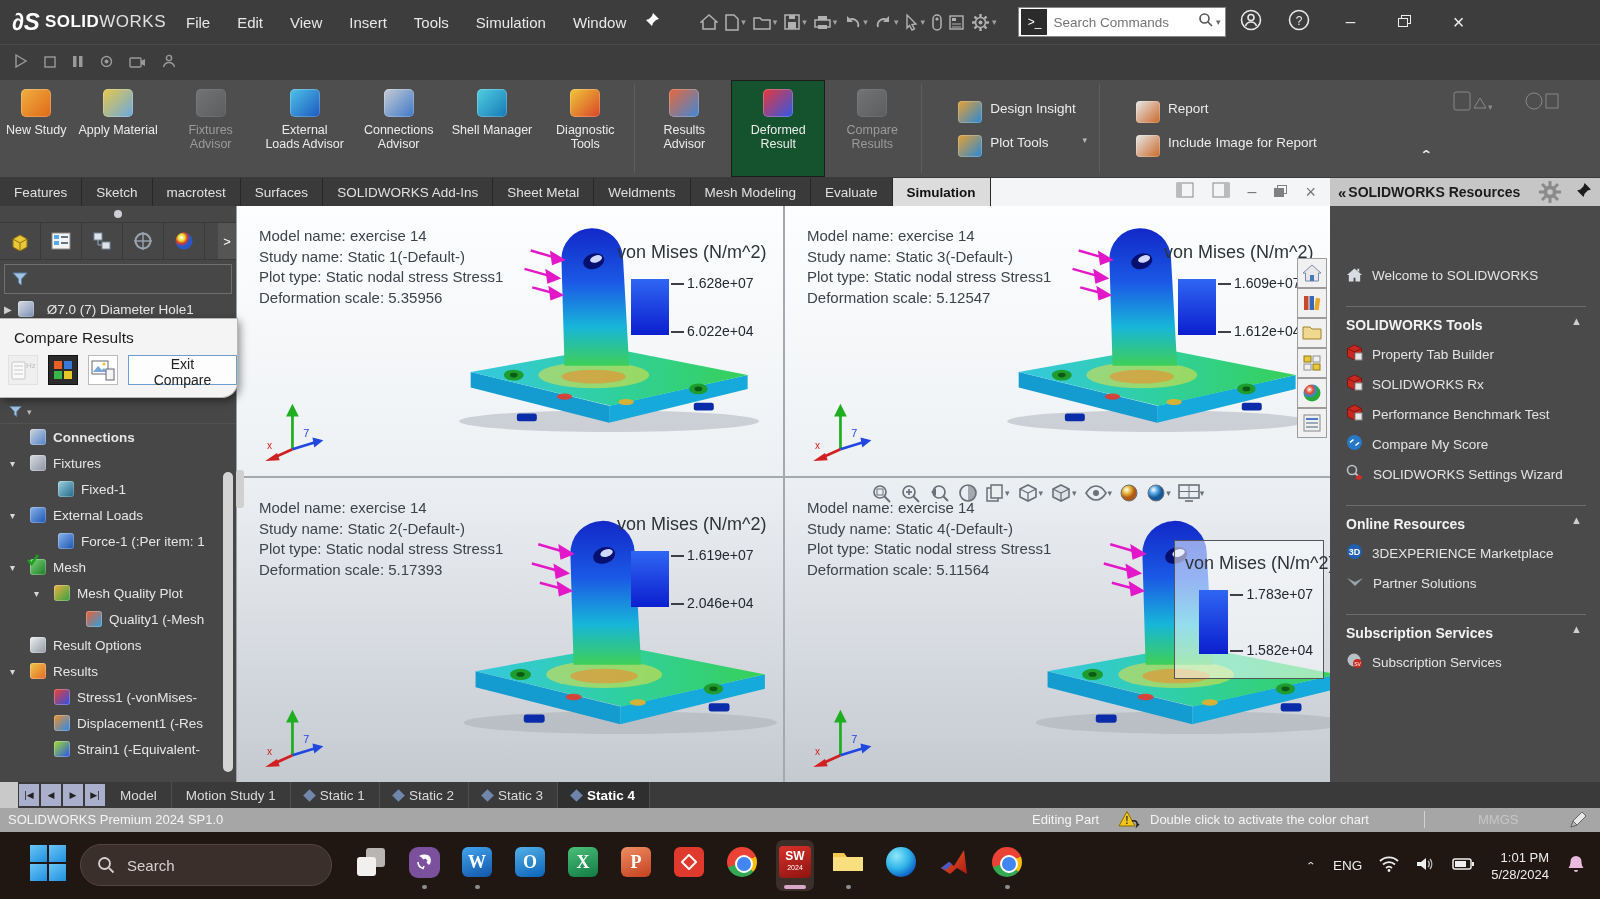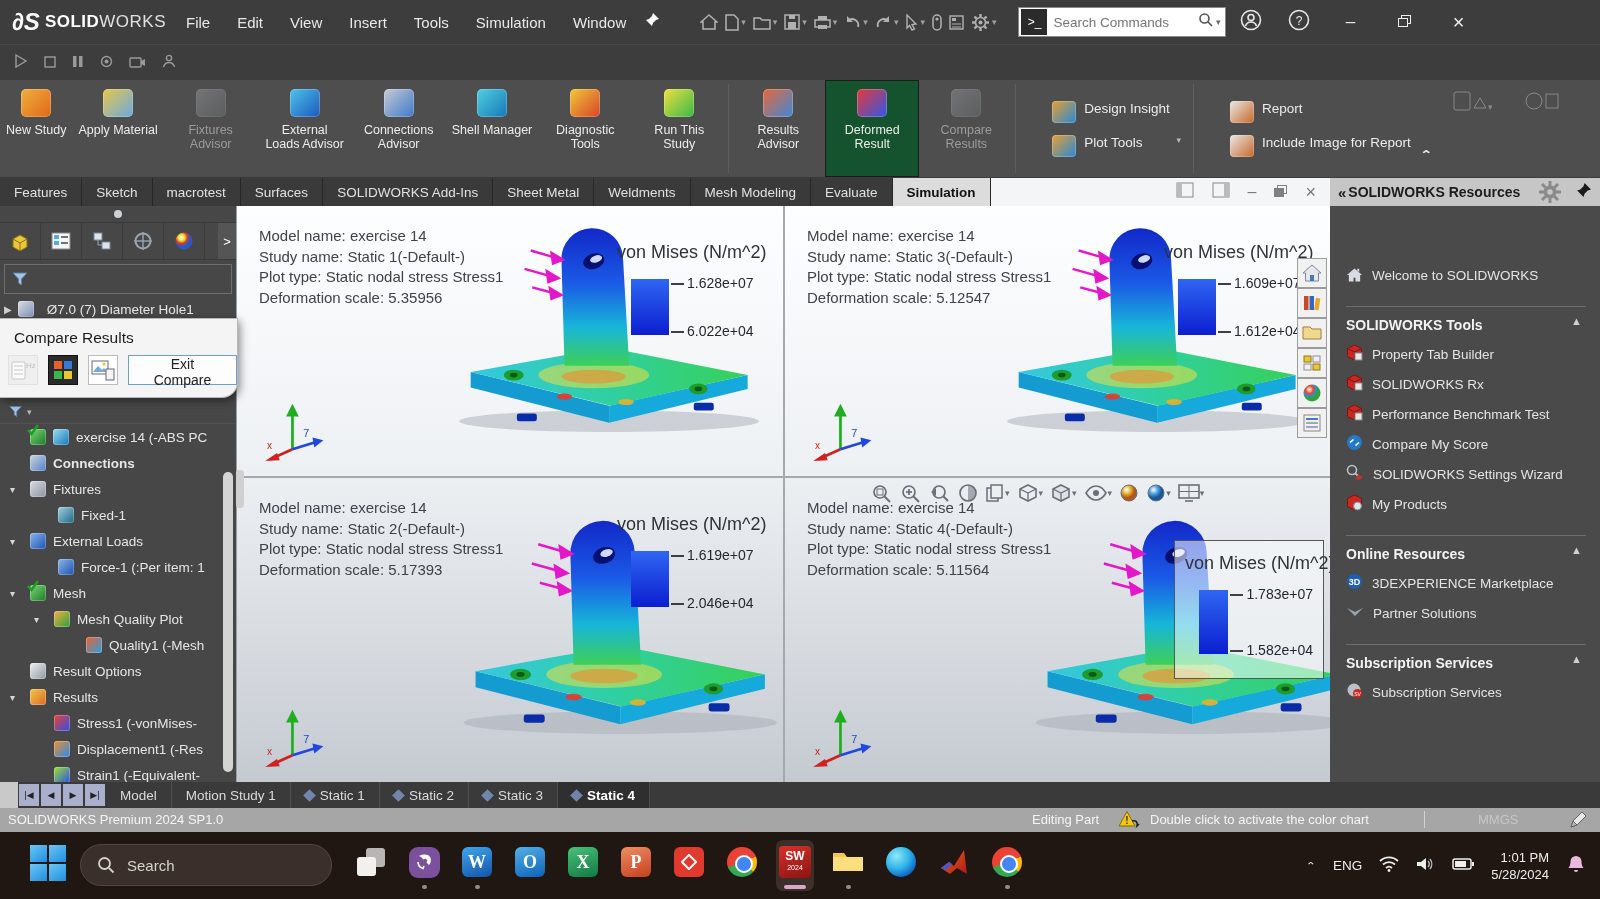--- a/index.html
+++ b/index.html
@@ -328,24 +328,20 @@
         <span>Connections Advisor</span>
       </div>
       <div class="rbtn">
         <span class="ric" style="background:linear-gradient(135deg,#4fd0e0,#1778b8)"></span>
         <span>Shell Manager</span>
       </div>
       <div class="rbtn">
         <span class="ric" style="background:linear-gradient(135deg,#f0c838,#d84428)"></span>
         <span>Diagnostic Tools</span>
       </div>
-      <div class="rbtn">
-        <span class="ric" style="background:linear-gradient(135deg,#f0e040,#38b848)"></span>
-        <span>Run This Study</span>
-      </div>
       <div class="rsep"></div>
       <div class="rbtn">
         <span class="ric" style="background:linear-gradient(135deg,#e86838,#3f88d8)"></span>
         <span>Results Advisor</span>
       </div>
       <div class="rbtn active">
         <span class="ric" style="background:linear-gradient(135deg,#e83838,#2f58e8)"></span>
         <span>Deformed Result</span>
       </div>
       <div class="rbtn disabled">
@@ -502,29 +498,20 @@
       <span class="ticon" style="background:linear-gradient(135deg,#d8dce2,#7f93b8)"></span>
       <span>Ø7.0 (7) Diameter Hole1</span>
     </div>
     <div class="simfilter">
       <svg width="15" height="15" viewBox="0 0 18 18">
           <path d="M2 3h14l-5.5 6v6l-3-2V9z" fill="#9fc4e8" stroke="#5f7f9f"></path>
         </svg>
       <span class="caret">▾</span>
     </div>
     <div class="simtree" id="simtree">
-        <div class="trow" style="padding-left: 30px;">
-          <span class="ticon" style="background:linear-gradient(135deg,#7cd87c,#1d7a24)">
-            <svg width="14" height="12" viewBox="0 0 14 12">
-              <path d="M2 6l3.5 4L12 1" fill="none" stroke="#1f9e1f" stroke-width="2.6"></path>
-            </svg>
-          </span>
-          <span class="ticon" style="background:linear-gradient(135deg,#9adcf0,#1878b8)"></span>
-          <span>exercise 14 (-ABS PC</span>
-        </div>
         <div class="trow" style="padding-left: 30px; font-weight: bold;">
           <span class="ticon" style="background:linear-gradient(135deg,#cfd5dc,#4f80c8)"></span>
           <span>Connections</span>
         </div>
         <div class="trow" style="padding-left: 30px;">
           <span class="tarrow" style="left:10px">▾</span>
           <span class="ticon" style="background:linear-gradient(135deg,#d8dce2,#8a93a2)"></span>
           <span>Fixtures</span>
         </div>
         <div class="trow" style="padding-left: 58px;">
@@ -1080,27 +1067,20 @@
               <span>Compare My Score</span>
             </div>
             <div class="tp-row">
               <span><svg width="18" height="17" viewBox="0 0 18 17">
                   <circle cx="6" cy="6" r="4.5" fill="none" stroke="#b8c0c8" stroke-width="1.6"></circle>
                   <path d="M9 9l4 4" stroke="#b8c0c8" stroke-width="1.8"></path>
                   <path d="M9 15l3.5-5 4 3-2.5 3z" fill="#c83028"></path>
                 </svg></span>
               <span>SOLIDWORKS Settings Wizard</span>
             </div>
-            <div class="tp-row">
-              <span><svg width="17" height="17" viewBox="0 0 17 17">
-                  <path d="M8.5 1l7 3.5v8L8.5 16l-7-3.5v-8z" fill="#c82820" stroke="#801410"></path>
-                  <circle cx="11.5" cy="12" r="4" fill="#dfe4ea" stroke="#789"></circle>
-                </svg></span>
-              <span>My Products</span>
-            </div>
           </div>
           <div class="tp-sec">
             <h3>Online Resources</h3>
             <span class="secchev">▲</span>
             <div class="tp-row">
               <span><svg width="17" height="17" viewBox="0 0 17 17">
                   <circle cx="8.5" cy="8.5" r="7.5" fill="#2060b0"></circle>
                   <text x="8.5" y="12" font-size="9" text-anchor="middle" fill="#fff" font-weight="bold">3D</text>
                 </svg></span>
               <span>3DEXPERIENCE Marketplace</span>

